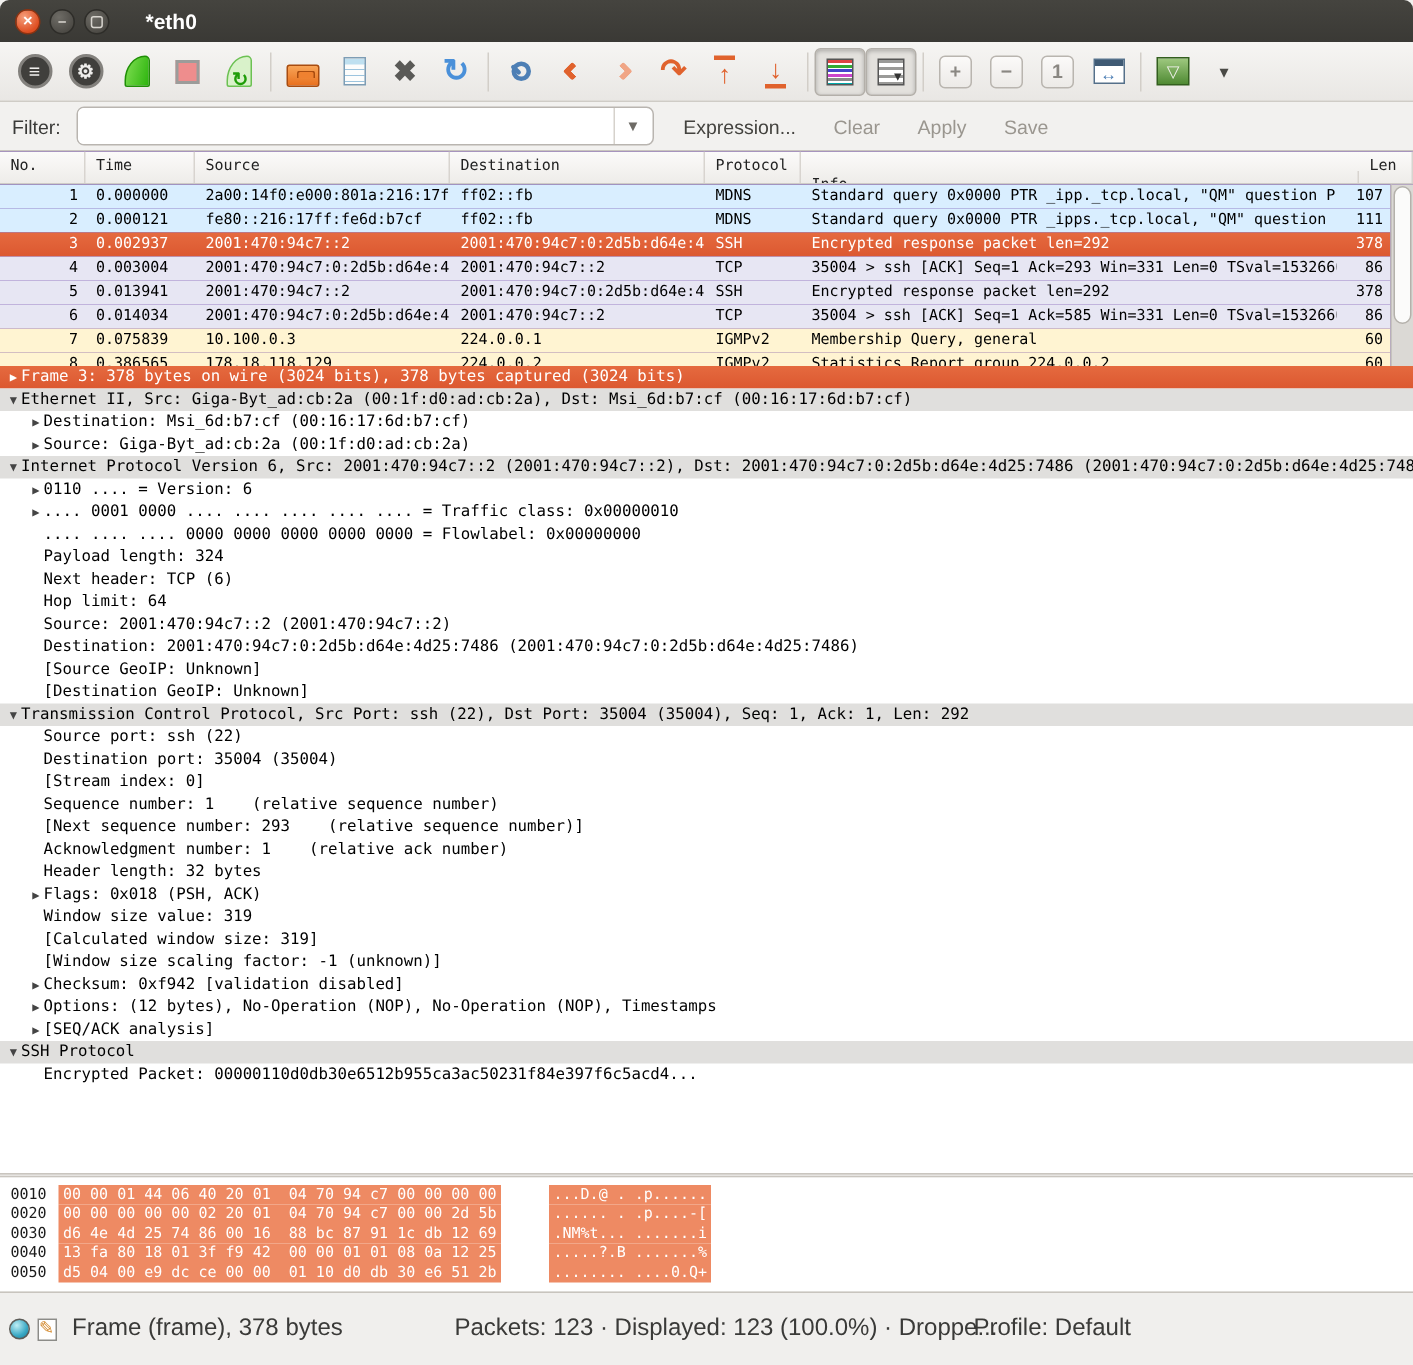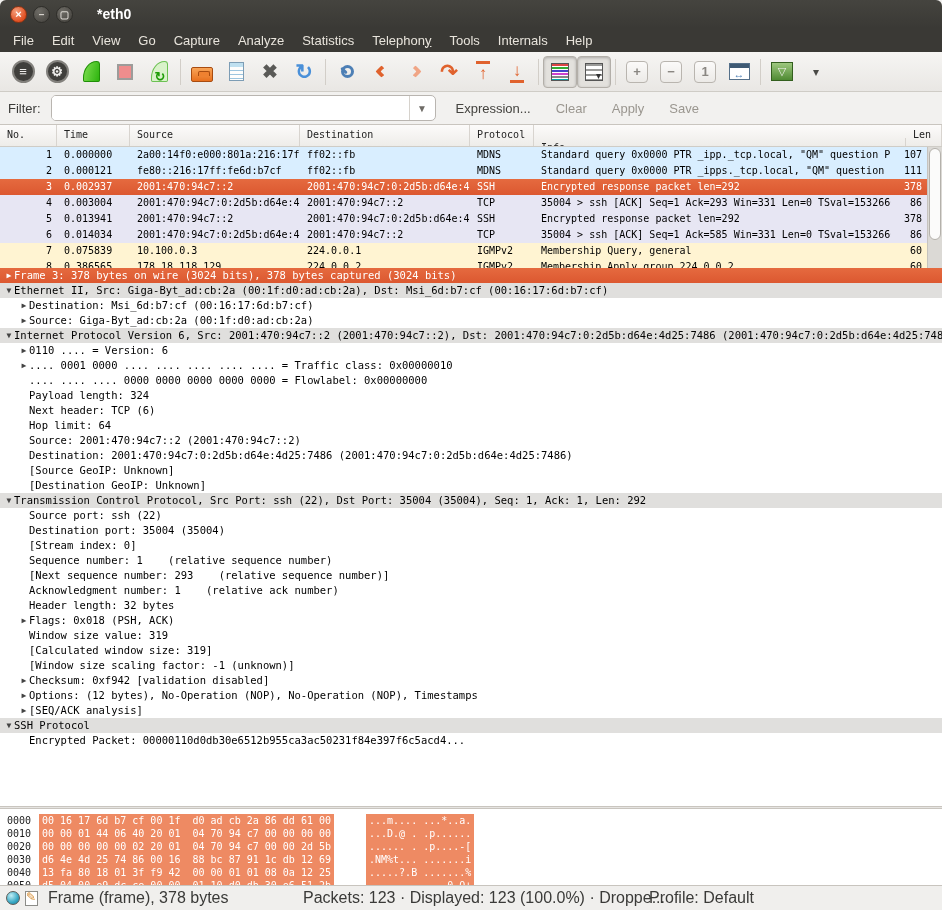--- a/index.html
+++ b/index.html
@@ -105,33 +105,20 @@
 
 <div class="window">
 
   <div class="titlebar">
     <span class="winbtn btn-close">×</span>
     <span class="winbtn btn-min">–</span>
     <span class="winbtn btn-max">▢</span>
     <span class="win-title">*eth0</span>
   </div>
 
-  <div class="menubar">
-      <span class="menu-item">File</span>
-      <span class="menu-item">Edit</span>
-      <span class="menu-item">View</span>
-      <span class="menu-item">Go</span>
-      <span class="menu-item">Capture</span>
-      <span class="menu-item">Analyze</span>
-      <span class="menu-item">Statistics</span>
-      <span class="menu-item">Telephon<u>y</u></span>
-      <span class="menu-item">Tools</span>
-      <span class="menu-item">Internals</span>
-      <span class="menu-item">Help</span>
-    </div>
 
   <div class="toolbar">
       <span class="tb-btn">
         <span class="icg i-circle icg">≡</span>
       </span>
       <span class="tb-btn">
         <span class="icg i-circle icg">⚙</span>
       </span>
       <span class="tb-btn">
         <span class="icg i-fin"></span>
@@ -288,21 +275,21 @@
           <span class="pcell" style="width: 64px;">IGMPv2</span>
           <span class="pcell" style="width: 349px; flex: 1 1 auto;">Membership Query, general</span>
           <span class="pcell num" style="width: 36px;">60</span>
         </span>
         <span class="prow row-igmp">
           <span class="pcell num" style="width: 57px;">8</span>
           <span class="pcell" style="width: 73px;">0.386565</span>
           <span class="pcell" style="width: 170px;">178.18.118.129</span>
           <span class="pcell" style="width: 170px;">224.0.0.2</span>
           <span class="pcell" style="width: 64px;">IGMPv2</span>
-          <span class="pcell" style="width: 349px; flex: 1 1 auto;">Membership Apply group 224.0.0.2</span>
+          <span class="pcell" style="width: 349px; flex: 1 1 auto;">Statistics Report group 224.0.0.2</span>
           <span class="pcell num" style="width: 36px;">60</span>
         </span>
       </div>
     <div class="plist-scroll">
       <div class="plist-thumb"></div>
     </div>
   </div>
 
   <div class="details">
       <span class="drow ind0 sel"><span class="exp">▶</span><span>Frame 3: 378 bytes on wire (3024 bits), 378 bytes captured (3024 bits)</span></span>
@@ -335,21 +322,20 @@
       <span class="drow ind1"><span class="exp">▶</span><span>Checksum: 0xf942 [validation disabled]</span></span>
       <span class="drow ind1"><span class="exp">▶</span><span>Options: (12 bytes), No-Operation (NOP), No-Operation (NOP), Timestamps</span></span>
       <span class="drow ind1"><span class="exp">▶</span><span>[SEQ/ACK analysis]</span></span>
       <span class="drow ind0 hdr"><span class="exp">▼</span><span>SSH Protocol</span></span>
       <span class="drow ind1"><span class="exp"></span><span>Encrypted Packet: 00000110d0db30e6512b955ca3ac50231f84e397f6c5acd4...</span></span>
     </div>
 
   <div class="splitter"></div>
 
   <div class="hexpane">
-      <span class="hexrow"><span class="hoff">0000</span><span class="hbytes">00 16 17 6d b7 cf 00 1f  d0 ad cb 2a 86 dd 61 00</span><span class="hascii">...m.... ...*..a.</span></span>
       <span class="hexrow"><span class="hoff">0010</span><span class="hbytes">00 00 01 44 06 40 20 01  04 70 94 c7 00 00 00 00</span><span class="hascii">...D.@ . .p......</span></span>
       <span class="hexrow"><span class="hoff">0020</span><span class="hbytes">00 00 00 00 00 02 20 01  04 70 94 c7 00 00 2d 5b</span><span class="hascii">...... . .p....-[</span></span>
       <span class="hexrow"><span class="hoff">0030</span><span class="hbytes">d6 4e 4d 25 74 86 00 16  88 bc 87 91 1c db 12 69</span><span class="hascii">.NM%t... .......i</span></span>
       <span class="hexrow"><span class="hoff">0040</span><span class="hbytes">13 fa 80 18 01 3f f9 42  00 00 01 01 08 0a 12 25</span><span class="hascii">.....?.B .......%</span></span>
       <span class="hexrow"><span class="hoff">0050</span><span class="hbytes">d5 04 00 e9 dc ce 00 00  01 10 d0 db 30 e6 51 2b</span><span class="hascii">........ ....0.Q+</span></span>
     </div>
 
   <div class="statusbar">
     <span class="expert-dot"></span>
     <span class="comment-ic"></span>

